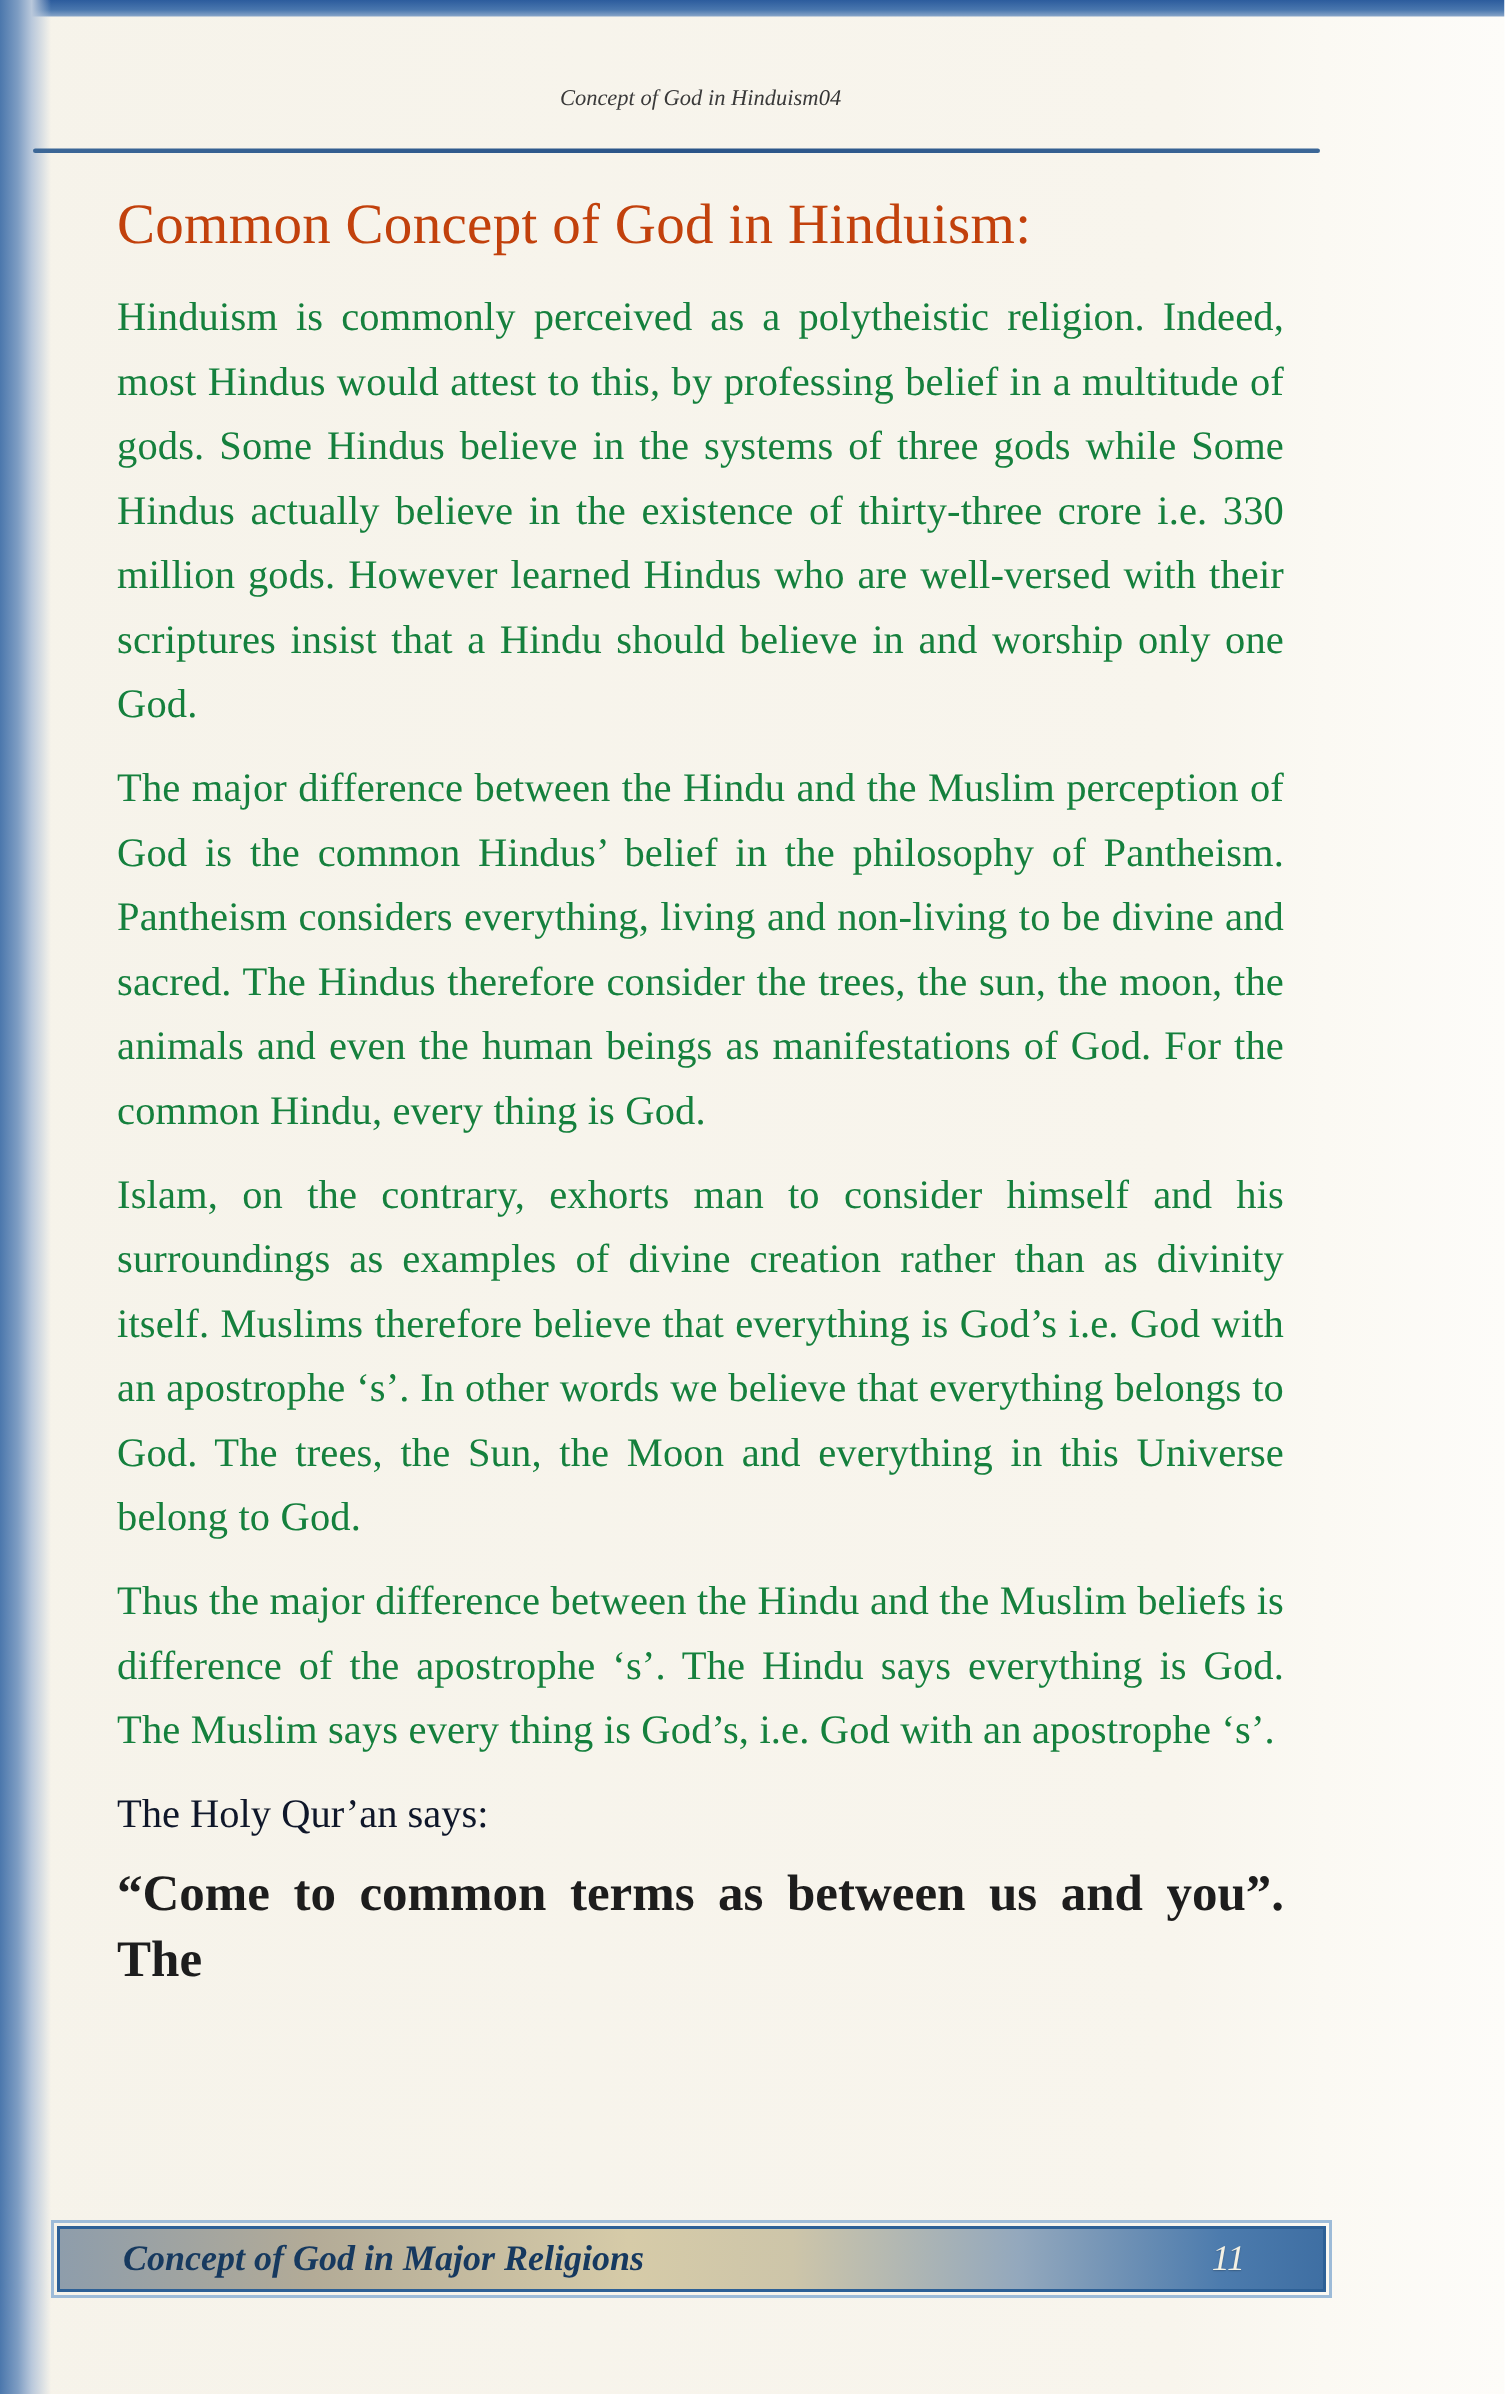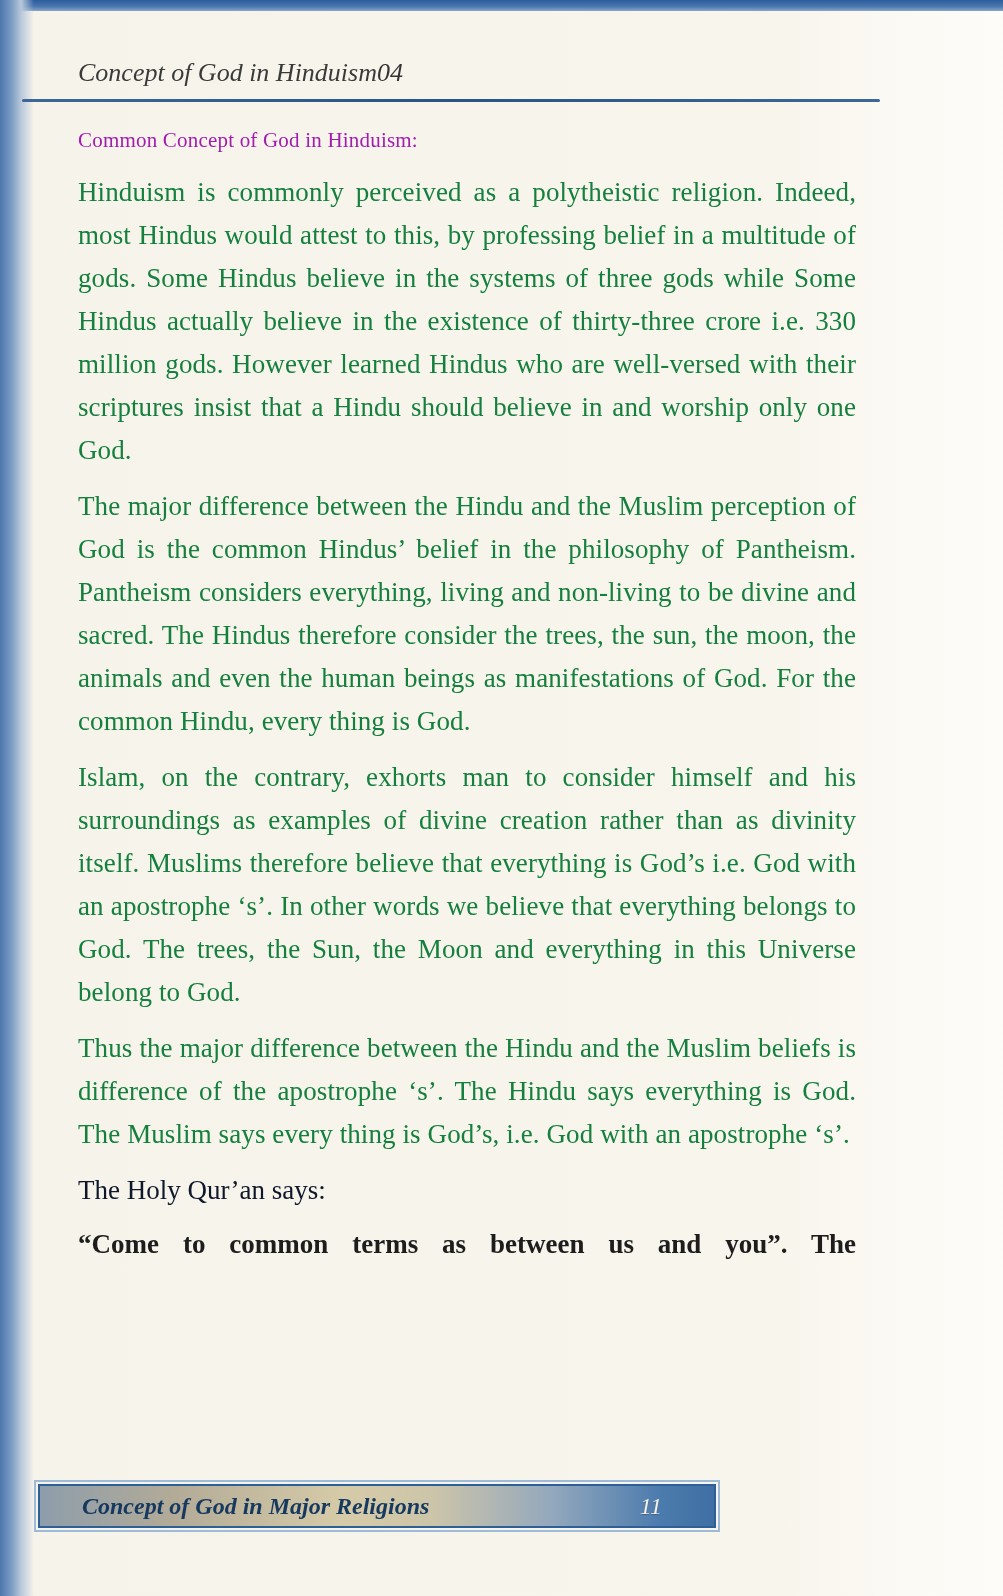--- a/index.html
+++ b/index.html
@@ -26,77 +26,77 @@
 
   .content {
     position: absolute;
     left: 78px;
     top: 58px;
     width: 778px;
   }
 
   .running-header {
     display: flex;
-    justify-content: flex-start;
+    justify-content: center;
     align-items: baseline;
     font-style: italic;
-    font-size: 26px;
+    font-size: 15px;
     color: #3a3a3a;
     height: 30px;
   }
   .running-header .rh-num { font-style: italic; color: #333; }
 
   .header-rule {
     position: absolute;
     left: 22px;
     top: 99px;
     width: 858px;
     height: 3px;
     background: linear-gradient(90deg, #3c6797 0%, #2a5488 50%, #3c6797 100%);
     border-radius: 2px;
   }
 
   h1.section-heading {
     margin: 40px 0 18px 0;
-    font-size: 21px;
+    font-size: 38px;
     font-weight: 500;
     letter-spacing: 0.2px;
-    color: #a21caf;
+    color: #c2410c;
   }
 
   p.body-par {
     margin: 0 0 13px 0;
     font-size: 27px;
     line-height: 43px;
     color: #15803d;
     text-align: justify;
     letter-spacing: 0.1px;
   }
   p.intro-par {
     margin: 6px 0 10px 0;
     font-size: 27px;
     line-height: 43px;
     color: #0f172a;
     text-align: left;
   }
   p.quote-par {
     margin: 4px 0 0 0;
-    font-size: 27px;
+    font-size: 34px;
     line-height: 44px;
     font-weight: bold;
     color: #1d1d1d;
     text-align: justify;
     text-align-last: justify;
   }
 
   .footer-bar {
     position: absolute;
     left: 38px;
     top: 1484px;
-    width: 678px;
+    width: 846px;
     height: 44px;
     box-sizing: border-box;
     border: 2px solid #2d6096;
     outline: 2px solid #9dbbd8;
     outline-offset: 2px;
     background: linear-gradient(90deg,
       #8e9dab 0%, #b3ab97 20%, #d6cba8 45%, #cdc5a9 58%,
       #93a8bd 76%, #4c7bad 92%, #3f6fa3 100%);
     display: flex;
     justify-content: space-between;

